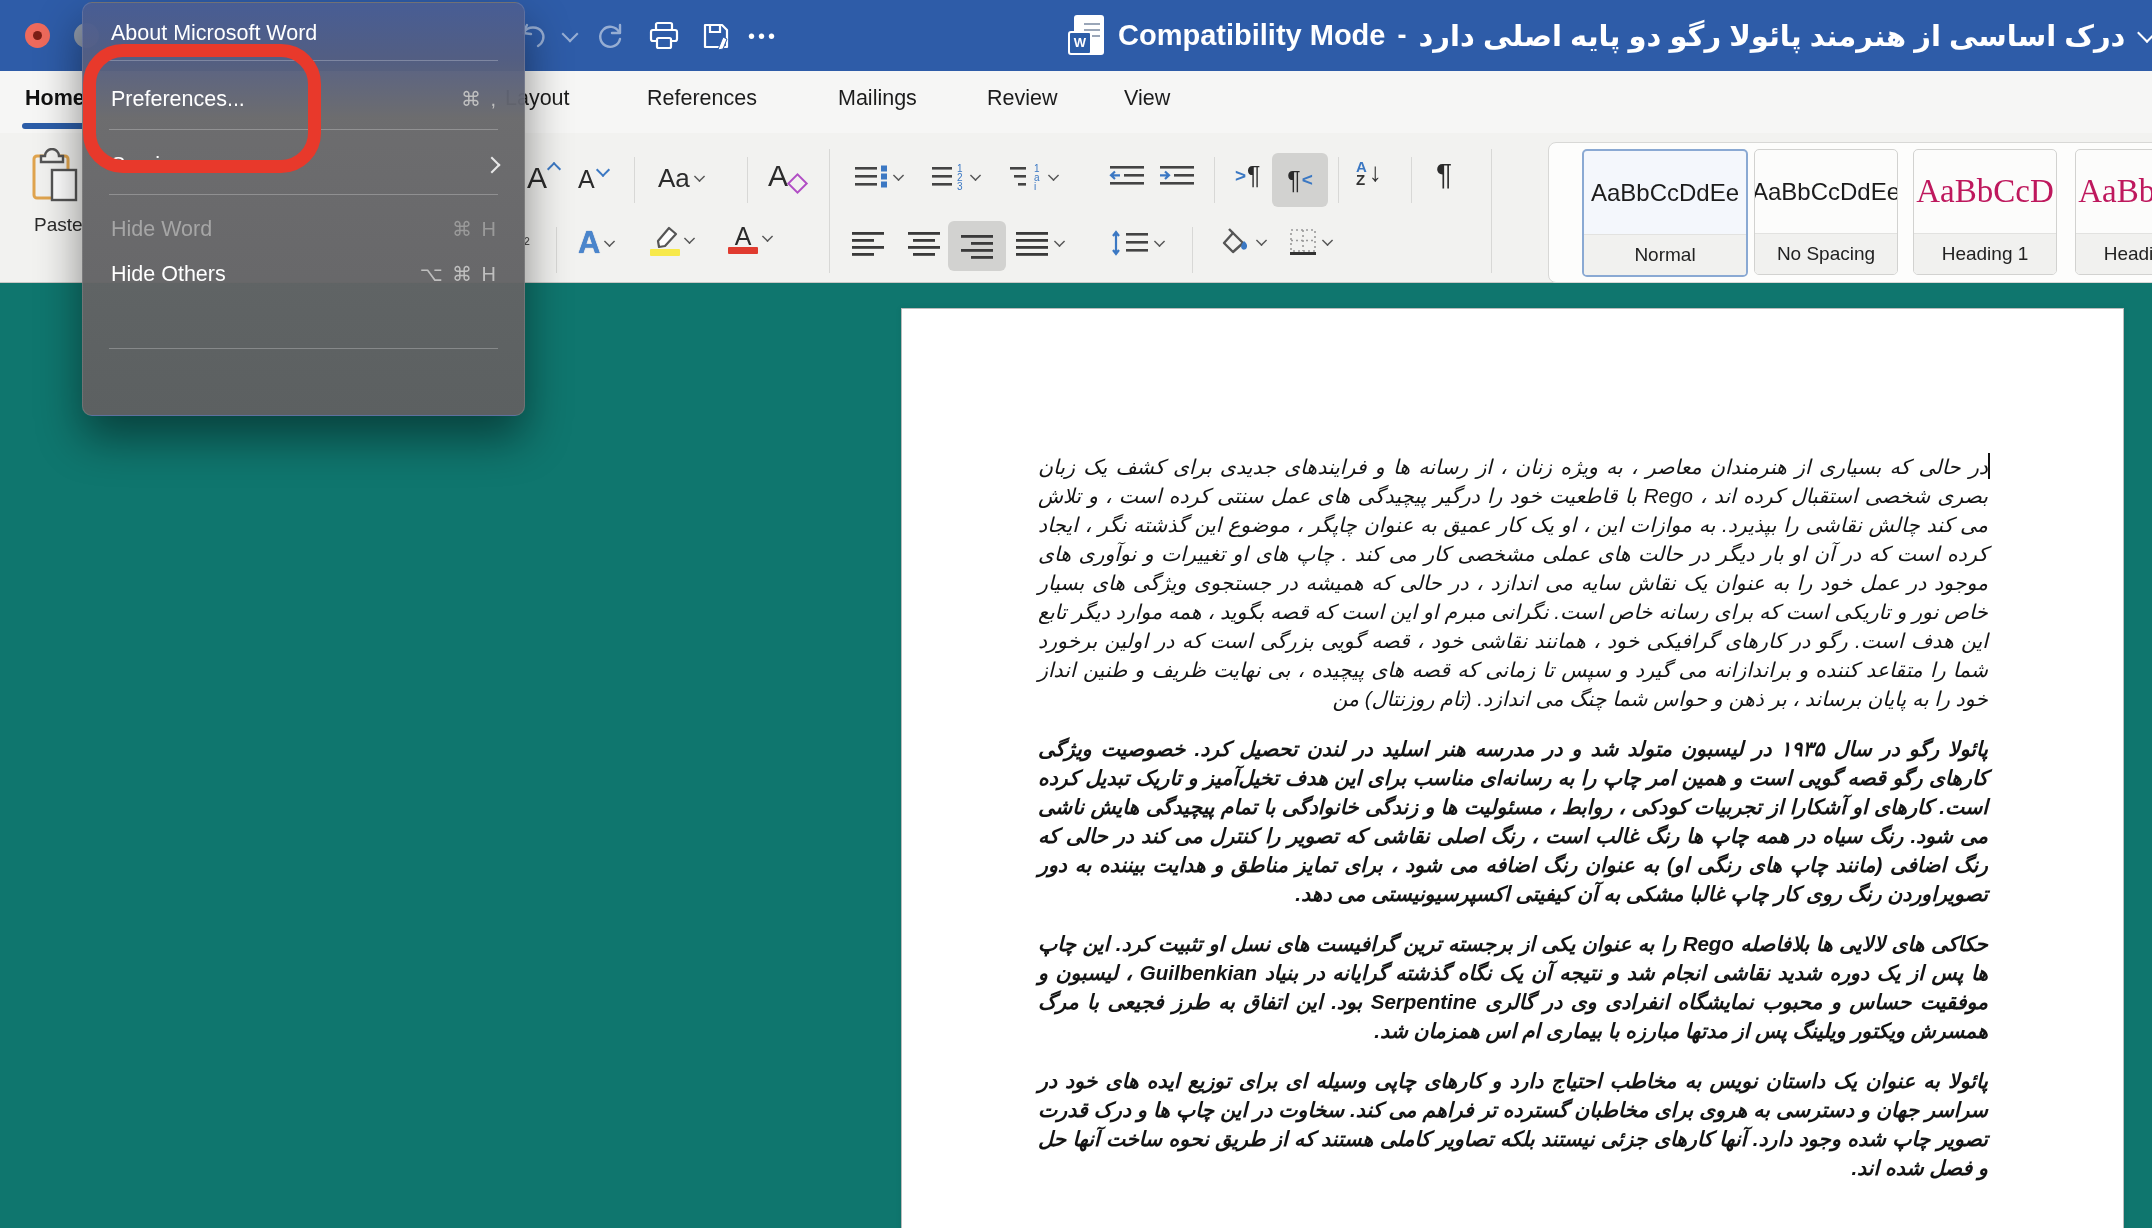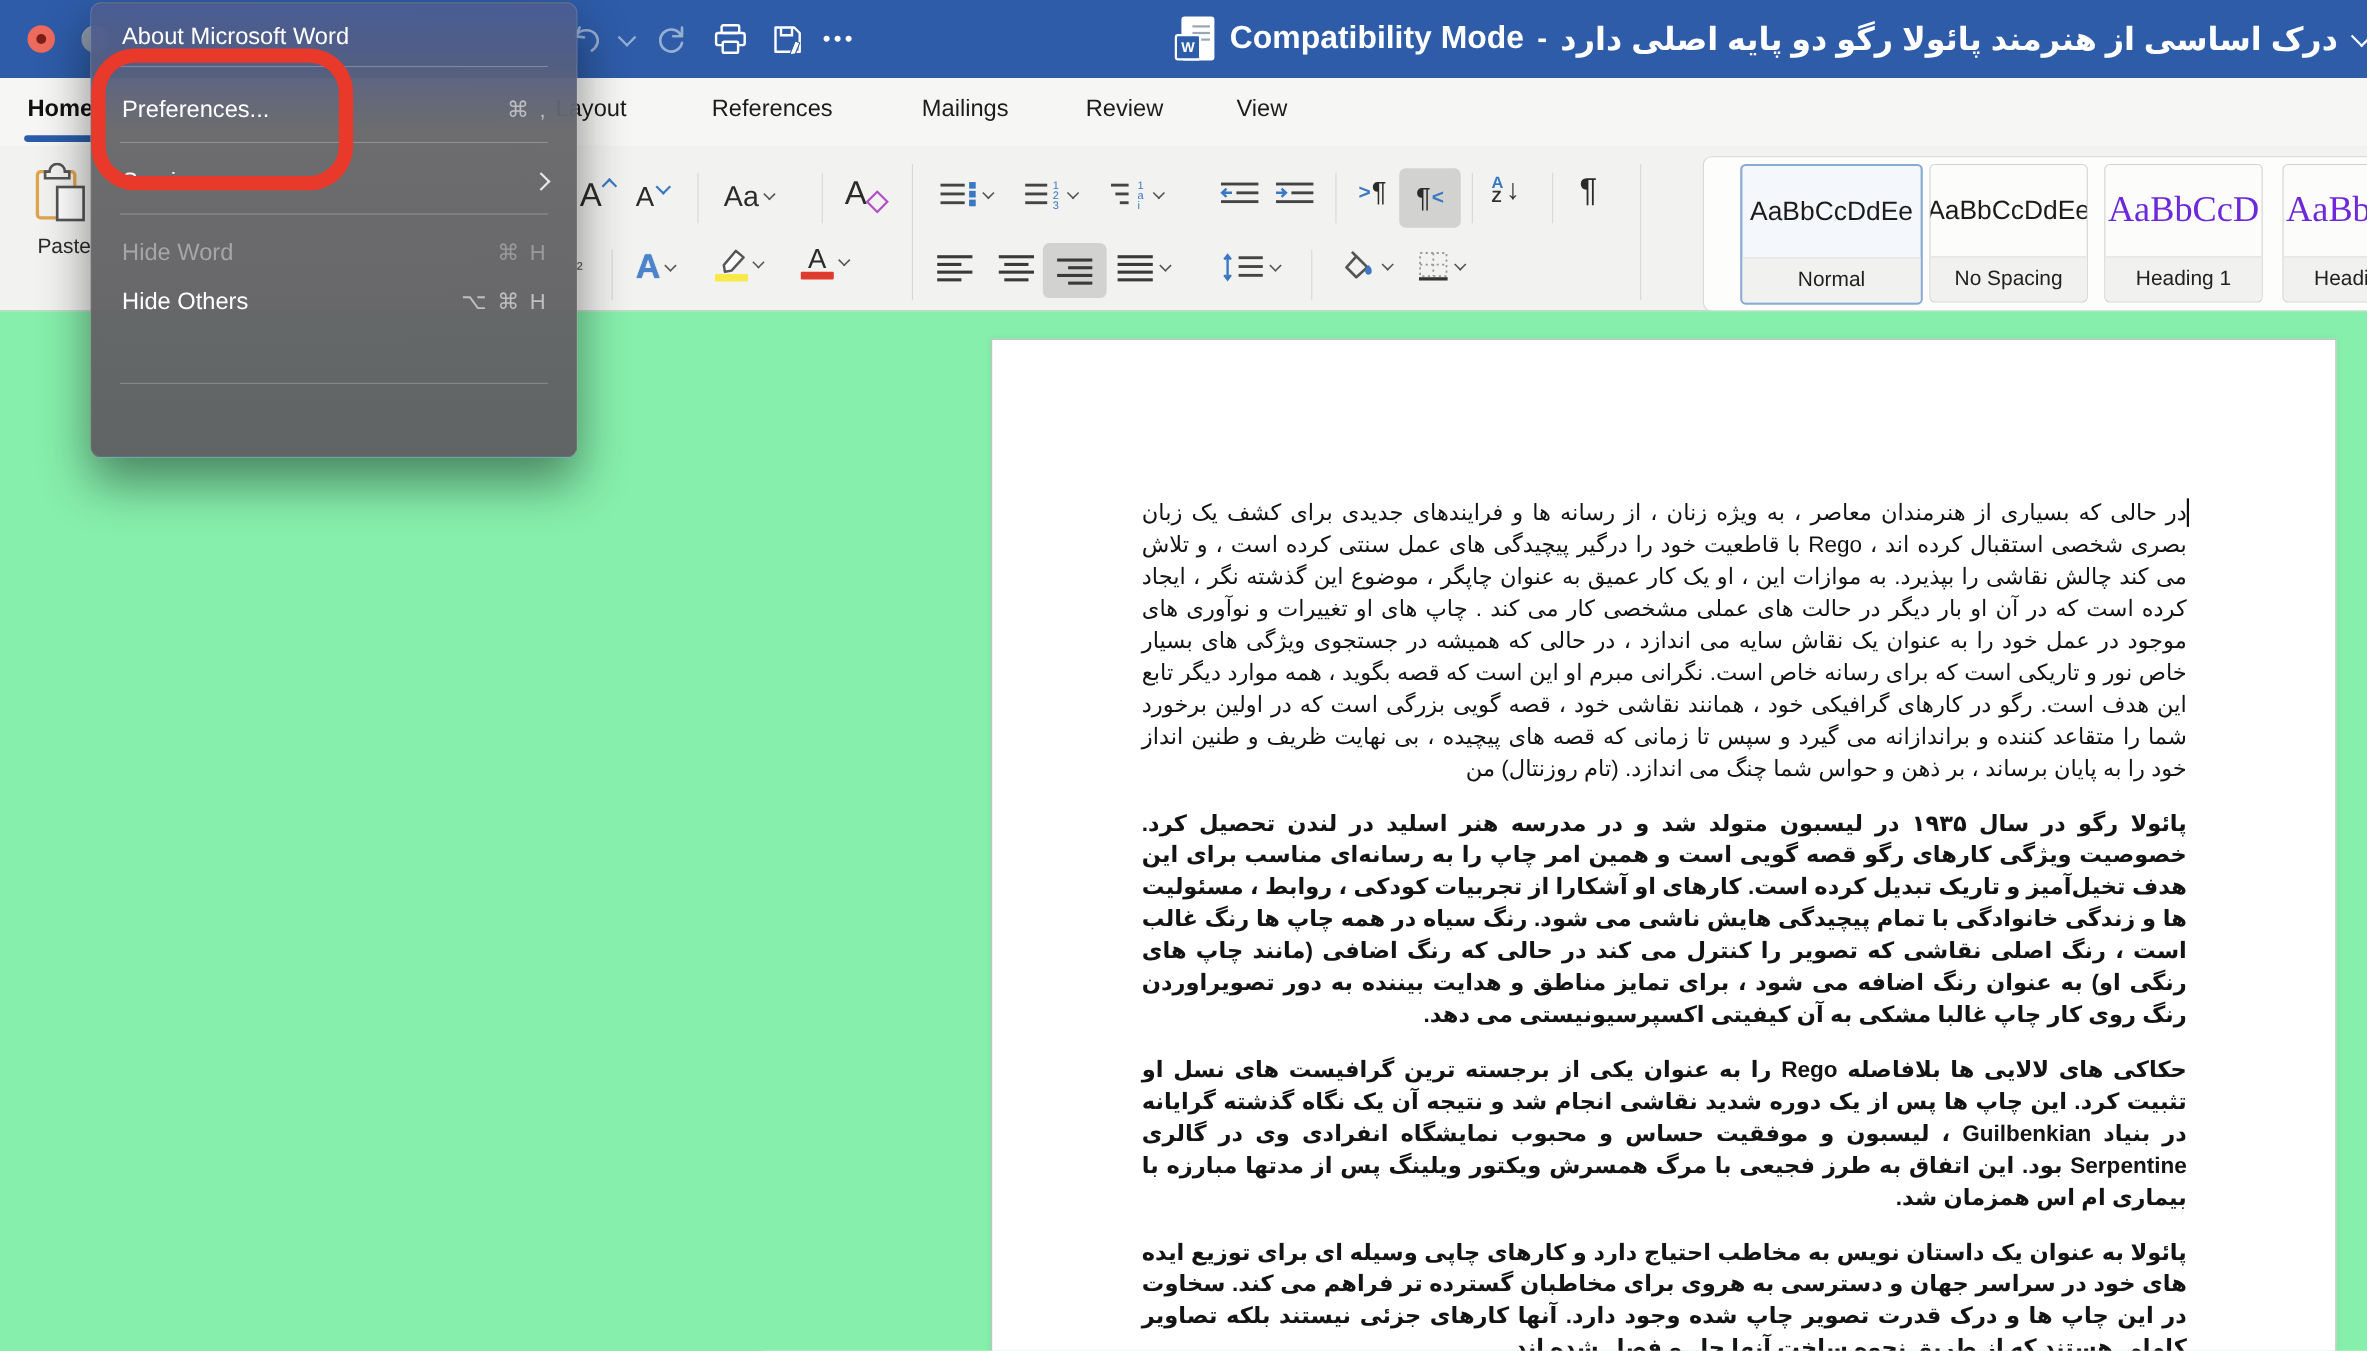--- a/index.html
+++ b/index.html
@@ -43,24 +43,24 @@
   .glyphA{font-weight:400;color:#2b2b2b;}
   .fx-a{font-size:31px;font-weight:700;color:#4a85cc;text-shadow:0 0 1px #2b5da8;}
   .paste-group{position:absolute;left:26px;top:15px;width:110px;display:flex;flex-direction:column;align-items:flex-start;}
   .paste-label{font-size:19px;color:#2b2b2b;margin-top:10px;margin-left:8px;}
   .underbar{display:inline-block;height:7px;border-radius:1px;margin-top:-2px;}
   
   .styles-box{position:absolute;left:1548px;top:9px;width:640px;height:139px;background:#fdfdfc;border:1px solid #d8d8d6;border-radius:8px;}
   .style-cell{position:absolute;top:6px;height:124px;border:1px solid #d2d2d0;border-radius:5px;background:#fcfcfb;overflow:hidden;display:flex;flex-direction:column;}
   .style-cell.selected{border:2.5px solid #8aa9d3;background:#f4f7fc;}
   .style-sample{flex:1;display:flex;align-items:center;justify-content:center;font-size:24px;color:#1c1c1c;white-space:nowrap;}
-  .style-sample.head{font-family:"Liberation Serif","DejaVu Serif",serif;font-size:33px;color:#6d28d9;}
+  .style-sample.head{font-family:"Liberation Serif","DejaVu Serif",serif;font-size:33px;color:#be185d;}
   .style-label{height:40px;background:#f1f1ef;border-top:1px solid #e2e2e0;display:flex;align-items:center;justify-content:center;font-size:19px;color:#222;white-space:nowrap;}
   
-  .workspace{position:absolute;left:0;top:283px;width:2152px;height:945px;background:#86efac;}
+  .workspace{position:absolute;left:0;top:283px;width:2152px;height:945px;background:#0f766e;font-style:italic;}
   .page{position:absolute;left:901px;top:25px;width:1221px;height:980px;background:#fff;border:1px solid #bcbcbc;box-shadow:0 0 6px rgba(0,0,0,.08);}
   .doc{position:absolute;right:135px;left:136px;top:143px;direction:rtl;text-align:justify;
        font-size:20.5px;line-height:29px;color:#141414;}
   .doc p{margin:0 0 21px 0;}
   .doc p.b{font-weight:700;}
   .cursor{position:absolute;right:133px;top:144px;width:2px;height:26px;background:#111;}
   
   .app-menu{position:absolute;left:82px;top:2px;width:441px;height:412px;border-radius:10px;z-index:50;
     background:linear-gradient(180deg,rgba(73,93,148,.97) 0px,rgba(84,94,130,.97) 55px,rgba(104,104,106,.97) 115px,rgba(95,95,97,.97) 100%);
     box-shadow:0 22px 45px rgba(0,0,0,.45);border:1px solid rgba(255,255,255,.12);}

